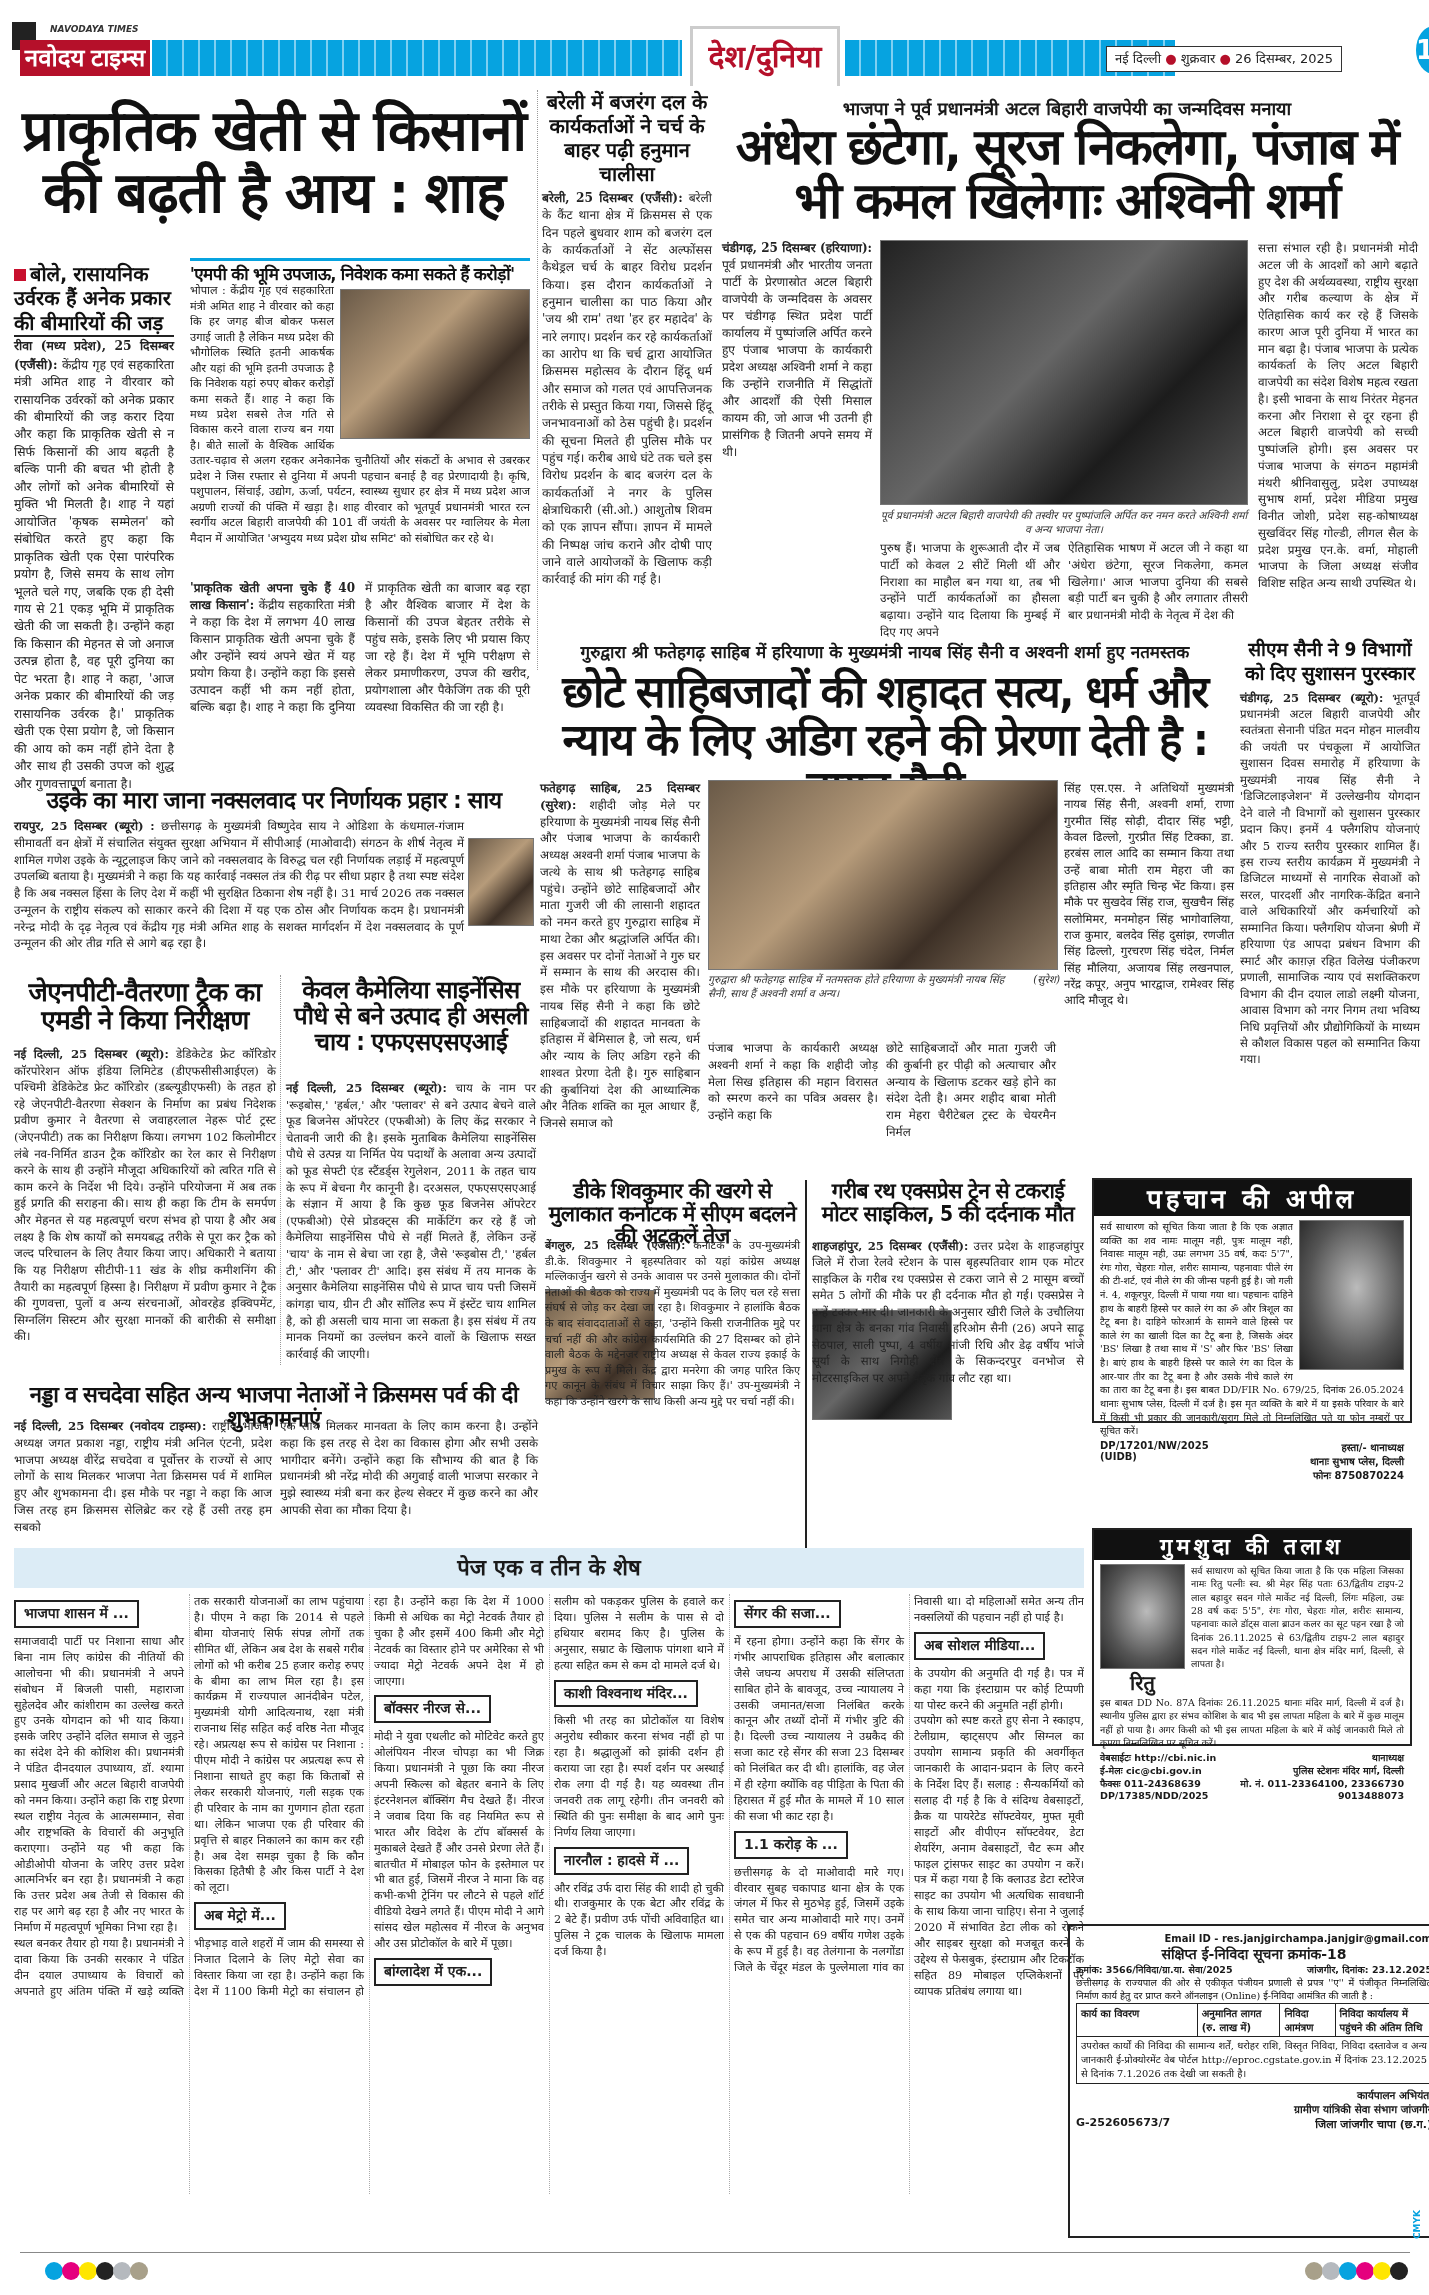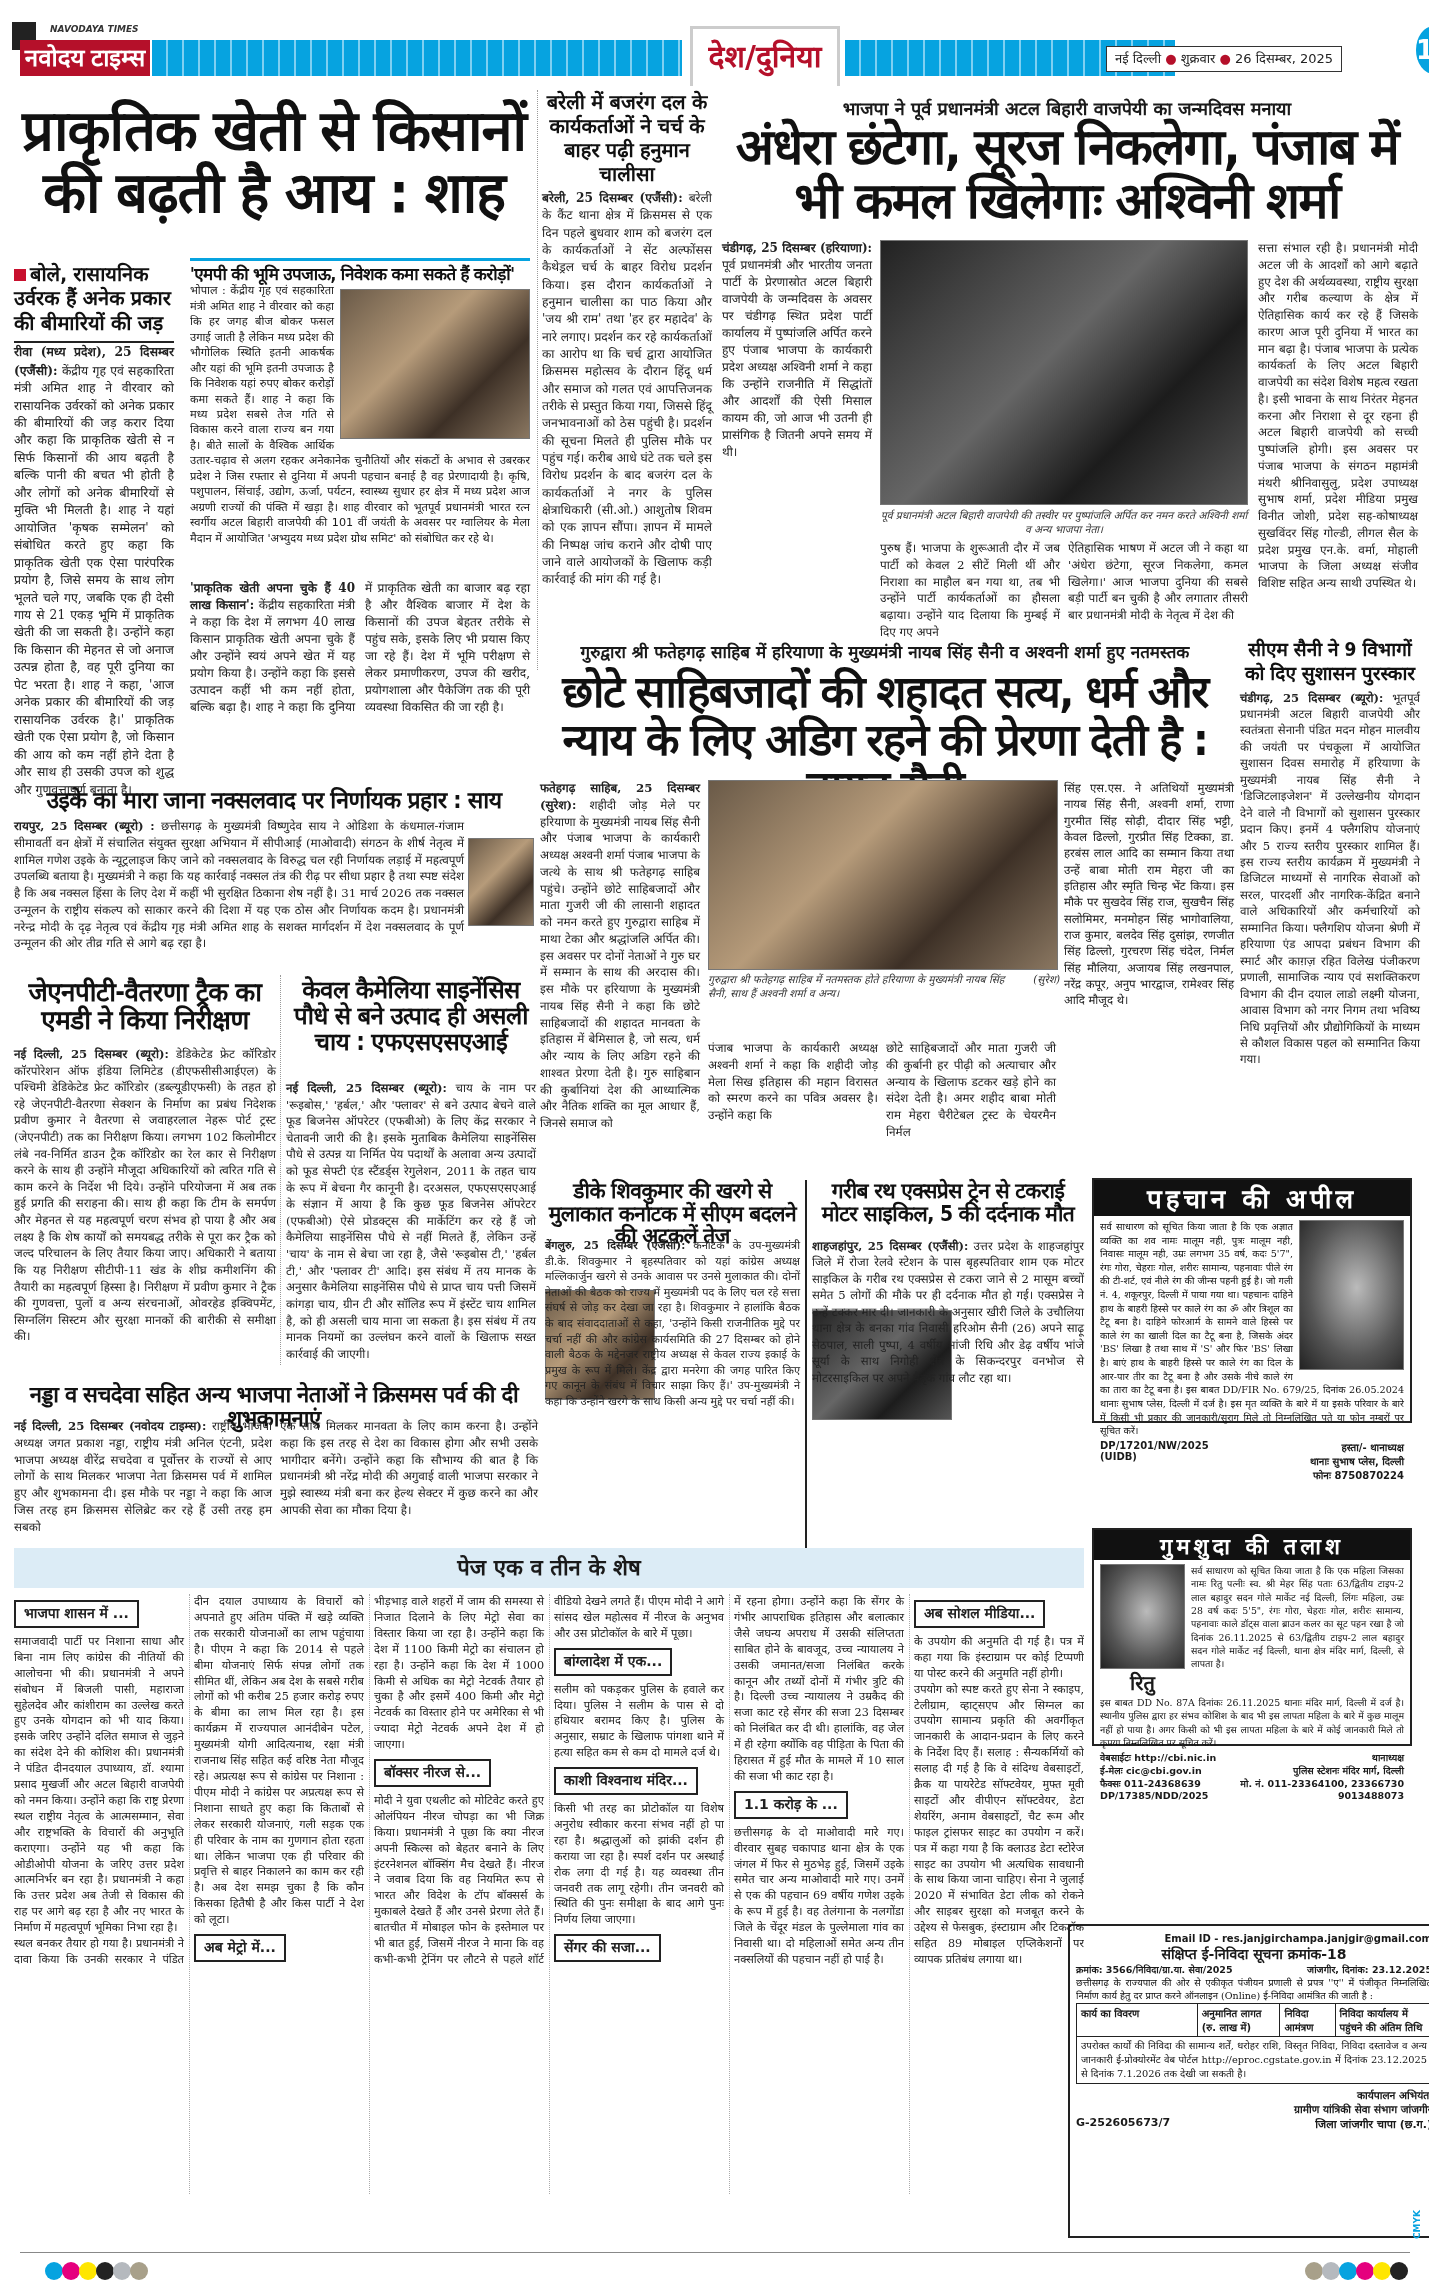--- a/index.html
+++ b/index.html
@@ -41,21 +41,21 @@
 <div class="abs" id="section-tab">देश/दुनिया</div>
 <div class="abs" id="mast-strip2"></div>
 <div class="abs" id="date-box">
   <span>नई दिल्ली</span><span class="dot"> ● </span><span>शुक्रवार</span><span class="dot"> ● </span><span>26 दिसम्बर, 2025</span>
 </div>
 <div class="abs" id="page-no">11</div>
 
 <div class="abs hl" style="left:14px;top:100px;width:520px;font-size:56px;line-height:1.1;text-align:center">प्राकृतिक खेती से किसानों की बढ़ती है आय : शाह</div>
 
 <div class="abs" style="left:14px;top:262px;width:160px">
-  <div class="hl" style="font-size:20px;letter-spacing:0;line-height:1.22;padding-bottom:6px;border-bottom:2px solid #222">
+  <div class="hl" style="font-size:20px;letter-spacing:0;line-height:1.22;border-bottom:2px solid #222">
     <span style="display:inline-block;width:12px;height:12px;background:#c8102e;margin-right:4px"></span><span>बोले, रासायनिक उर्वरक हैं अनेक प्रकार की बीमारियों की जड़</span>
   </div>
   <div class="body-txt" style="font-size:12.3px">
     <b>रीवा (मध्य प्रदेश), 25 दिसम्बर (एजैंसी):</b>
     <span>केंद्रीय गृह एवं सहकारिता मंत्री अमित शाह ने वीरवार को रासायनिक उर्वरकों को अनेक प्रकार की बीमारियों की जड़ करार दिया और कहा कि प्राकृतिक खेती से न सिर्फ किसानों की आय बढ़ती है बल्कि पानी की बचत भी होती है और लोगों को अनेक बीमारियों से मुक्ति भी मिलती है। शाह ने यहां आयोजित 'कृषक सम्मेलन' को संबोधित करते हुए कहा कि प्राकृतिक खेती एक ऐसा पारंपरिक प्रयोग है, जिसे समय के साथ लोग भूलते चले गए, जबकि एक ही देसी गाय से 21 एकड़ भूमि में प्राकृतिक खेती की जा सकती है। उन्होंने कहा कि किसान की मेहनत से जो अनाज उत्पन्न होता है, वह पूरी दुनिया का पेट भरता है। शाह ने कहा, 'आज अनेक प्रकार की बीमारियों की जड़ रासायनिक उर्वरक है।' प्राकृतिक खेती एक ऐसा प्रयोग है, जो किसान की आय को कम नहीं होने देता है और साथ ही उसकी उपज को शुद्ध और गुणवत्तापूर्ण बनाता है।</span>
   </div>
 </div>
 
 <div class="abs" style="left:190px;top:258px;width:340px;border-top:3px solid #06a3e0;padding-top:4px">
   <div class="hl" style="font-size:17px;letter-spacing:-.5px;font-weight:bold">'एमपी की भूमि उपजाऊ, निवेशक कमा सकते हैं करोड़ों'</div>
@@ -233,20 +233,21 @@
 
 <div class="abs" style="left:14px;top:1594px;width:1070px;height:600px;column-count:6;column-gap:10px;column-rule:1px dotted #aaa;font-size:11.2px;line-height:1.42;text-align:justify;font-family:'DejaVu Serif',serif;color:#222;overflow:hidden">
   <div><div class="boxlbl">भाजपा शासन में ...</div><div>समाजवादी पार्टी पर निशाना साधा और बिना नाम लिए कांग्रेस की नीतियों की आलोचना भी की। प्रधानमंत्री ने अपने संबोधन में बिजली पासी, महाराजा सुहेलदेव और कांशीराम का उल्लेख करते हुए उनके योगदान को भी याद किया। इसके जरिए उन्होंने दलित समाज से जुड़ने का संदेश देने की कोशिश की। प्रधानमंत्री ने पंडित दीनदयाल उपाध्याय, डॉ. श्यामा प्रसाद मुखर्जी और अटल बिहारी वाजपेयी को नमन किया। उन्होंने कहा कि राष्ट्र प्रेरणा स्थल राष्ट्रीय नेतृत्व के आत्मसम्मान, सेवा और राष्ट्रभक्ति के विचारों की अनुभूति कराएगा। उन्होंने यह भी कहा कि ओडीओपी योजना के जरिए उत्तर प्रदेश आत्मनिर्भर बन रहा है। प्रधानमंत्री ने कहा कि उत्तर प्रदेश अब तेजी से विकास की राह पर आगे बढ़ रहा है और नए भारत के निर्माण में महत्वपूर्ण भूमिका निभा रहा है।</div></div>
   <div>
       <div>स्थल बनकर तैयार हो गया है। प्रधानमंत्री ने दावा किया कि उनकी सरकार ने पंडित दीन दयाल उपाध्याय के विचारों को अपनाते हुए अंतिम पंक्ति में खड़े व्यक्ति तक सरकारी योजनाओं का लाभ पहुंचाया है। पीएम ने कहा कि 2014 से पहले बीमा योजनाएं सिर्फ संपन्न लोगों तक सीमित थीं, लेकिन अब देश के सबसे गरीब लोगों को भी करीब 25 हजार करोड़ रुपए के बीमा का लाभ मिल रहा है। इस कार्यक्रम में राज्यपाल आनंदीबेन पटेल, मुख्यमंत्री योगी आदित्यनाथ, रक्षा मंत्री राजनाथ सिंह सहित कई वरिष्ठ नेता मौजूद रहे। अप्रत्यक्ष रूप से कांग्रेस पर निशाना : पीएम मोदी ने कांग्रेस पर अप्रत्यक्ष रूप से निशाना साधते हुए कहा कि किताबों से लेकर सरकारी योजनाएं, गली सड़क एक ही परिवार के नाम का गुणगान होता रहता था। लेकिन भाजपा एक ही परिवार की प्रवृत्ति से बाहर निकालने का काम कर रही है। अब देश समझ चुका है कि कौन किसका हितैषी है और किस पार्टी ने देश को लूटा।</div>
     </div>
   <div><div class="boxlbl">अब मेट्रो में...</div><div>भीड़भाड़ वाले शहरों में जाम की समस्या से निजात दिलाने के लिए मेट्रो सेवा का विस्तार किया जा रहा है। उन्होंने कहा कि देश में 1100 किमी मेट्रो का संचालन हो रहा है। उन्होंने कहा कि देश में 1000 किमी से अधिक का मेट्रो नेटवर्क तैयार हो चुका है और इसमें 400 किमी और मेट्रो नेटवर्क का विस्तार होने पर अमेरिका से भी ज्यादा मेट्रो नेटवर्क अपने देश में हो जाएगा।</div></div>
   <div><div class="boxlbl">बॉक्सर नीरज से...</div><div>मोदी ने युवा एथलीट को मोटिवेट करते हुए ओलंपियन नीरज चोपड़ा का भी जिक्र किया। प्रधानमंत्री ने पूछा कि क्या नीरज अपनी स्किल्स को बेहतर बनाने के लिए इंटरनेशनल बॉक्सिंग मैच देखते हैं। नीरज ने जवाब दिया कि वह नियमित रूप से भारत और विदेश के टॉप बॉक्सर्स के मुकाबले देखते हैं और उनसे प्रेरणा लेते हैं। बातचीत में मोबाइल फोन के इस्तेमाल पर भी बात हुई, जिसमें नीरज ने माना कि वह कभी-कभी ट्रेनिंग पर लौटने से पहले शॉर्ट वीडियो देखने लगते हैं। पीएम मोदी ने आगे सांसद खेल महोत्सव में नीरज के अनुभव और उस प्रोटोकॉल के बारे में पूछा।</div></div>
   <div><div class="boxlbl">बांग्लादेश में एक...</div><div>सलीम को पकड़कर पुलिस के हवाले कर दिया। पुलिस ने सलीम के पास से दो हथियार बरामद किए है। पुलिस के अनुसार, सम्राट के खिलाफ पांगशा थाने में हत्या सहित कम से कम दो मामले दर्ज थे।</div></div>
   <div><div class="boxlbl">काशी विश्वनाथ मंदिर...</div><div>किसी भी तरह का प्रोटोकॉल या विशेष अनुरोध स्वीकार करना संभव नहीं हो पा रहा है। श्रद्धालुओं को झांकी दर्शन ही कराया जा रहा है। स्पर्श दर्शन पर अस्थाई रोक लगा दी गई है। यह व्यवस्था तीन जनवरी तक लागू रहेगी। तीन जनवरी को स्थिति की पुनः समीक्षा के बाद आगे पुनः निर्णय लिया जाएगा।</div></div>
+  <div><div class="boxlbl">नारनौल : हादसे में ...</div><div>और रविंद्र उर्फ दारा सिंह की शादी हो चुकी थी। राजकुमार के एक बेटा और रविंद्र के 2 बेटे हैं। प्रवीण उर्फ पोंची अविवाहित था। पुलिस ने ट्रक चालक के खिलाफ मामला दर्ज किया है।</div></div>
   <div><div class="boxlbl">सेंगर की सजा...</div><div>में रहना होगा। उन्होंने कहा कि सेंगर के गंभीर आपराधिक इतिहास और बलात्कार जैसे जघन्य अपराध में उसकी संलिप्तता साबित होने के बावजूद, उच्च न्यायालय ने उसकी जमानत/सजा निलंबित करके कानून और तथ्यों दोनों में गंभीर त्रुटि की है। दिल्ली उच्च न्यायालय ने उम्रकैद की सजा काट रहे सेंगर की सजा 23 दिसम्बर को निलंबित कर दी थी। हालांकि, वह जेल में ही रहेगा क्योंकि वह पीड़िता के पिता की हिरासत में हुई मौत के मामले में 10 साल की सजा भी काट रहा है।</div></div>
   <div><div class="boxlbl">1.1 करोड़ के ...</div><div>छत्तीसगढ़ के दो माओवादी मारे गए। वीरवार सुबह चकापाड थाना क्षेत्र के एक जंगल में फिर से मुठभेड़ हुई, जिसमें उइके समेत चार अन्य माओवादी मारे गए। उनमें से एक की पहचान 69 वर्षीय गणेश उइके के रूप में हुई है। वह तेलंगाना के नलगोंडा जिले के चेंदूर मंडल के पुल्लेमाला गांव का निवासी था। दो महिलाओं समेत अन्य तीन नक्सलियों की पहचान नहीं हो पाई है।</div></div>
   <div><div class="boxlbl">अब सोशल मीडिया...</div><div>के उपयोग की अनुमति दी गई है। पत्र में कहा गया कि इंस्टाग्राम पर कोई टिप्पणी या पोस्ट करने की अनुमति नहीं होगी।</div></div>
   <div>
       <div>उपयोग को स्पष्ट करते हुए सेना ने स्काइप, टेलीग्राम, व्हाट्सएप और सिग्नल का उपयोग सामान्य प्रकृति की अवर्गीकृत जानकारी के आदान-प्रदान के लिए करने के निर्देश दिए हैं। सलाह : सैन्यकर्मियों को सलाह दी गई है कि वे संदिग्ध वेबसाइटों, क्रैक या पायरेटेड सॉफ्टवेयर, मुफ्त मूवी साइटों और वीपीएन सॉफ्टवेयर, डेटा शेयरिंग, अनाम वेबसाइटों, चैट रूम और फाइल ट्रांसफर साइट का उपयोग न करें। पत्र में कहा गया है कि क्लाउड डेटा स्टोरेज साइट का उपयोग भी अत्यधिक सावधानी के साथ किया जाना चाहिए। सेना ने जुलाई 2020 में संभावित डेटा लीक को रोकने और साइबर सुरक्षा को मजबूत करने के उद्देश्य से फेसबुक, इंस्टाग्राम और टिकटॉक सहित 89 मोबाइल एप्लिकेशनों पर व्यापक प्रतिबंध लगाया था।</div>
     </div>
 </div>
 
 <div class="abs" style="left:20px;top:2252px;width:1390px;border-top:1px solid #888"></div>
 <div class="abs" style="left:45px;top:2262px">

